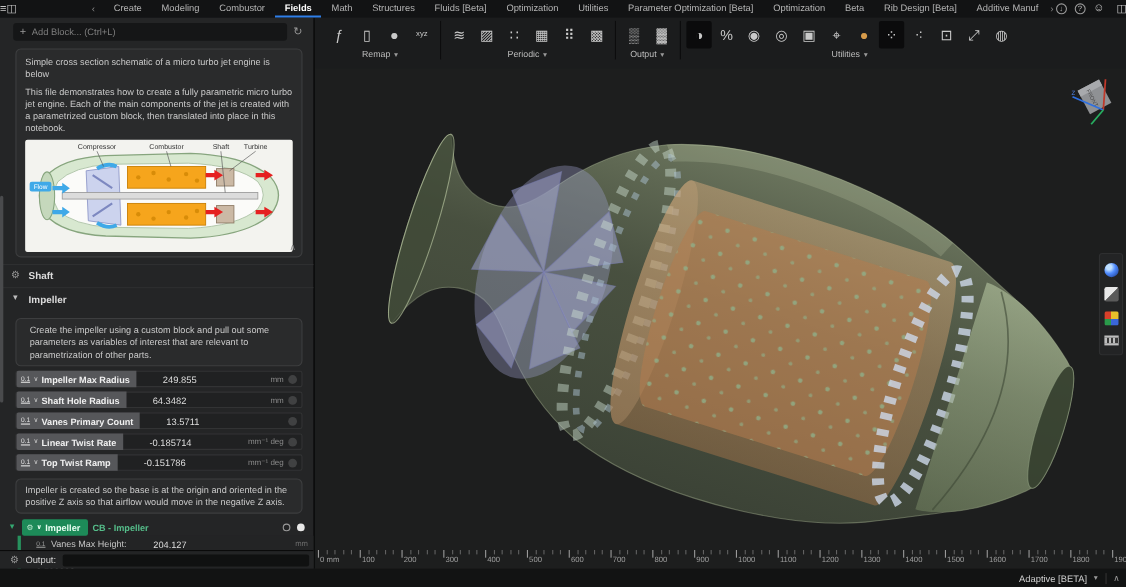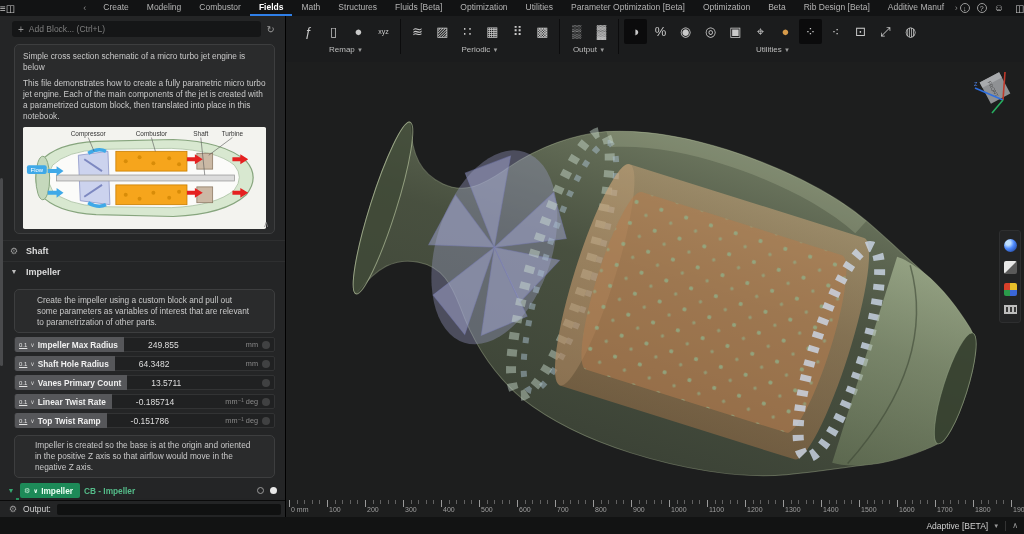--- a/index.html
+++ b/index.html
@@ -277,21 +277,21 @@
 
     <div class="secrow" style="margin-top:6px">
       <span class="sic">⚙</span>
       <span>Shaft</span>
     </div>
     <div class="secrow">
       <span class="tri">▼</span>
       <span>Impeller</span>
     </div>
 
-    <div class="card" style="padding:5px 22px">
+    <div class="card" style="padding:5px 12px">
       <p style="margin:0">Create the impeller using a custom block and pull out some parameters as variables of interest that are relevant to parametrization of other parts.</p>
     </div>
 
     <div class="prow">
       <div class="pchip">
           <span class="v01">0.1</span>
           <span class="car">∨</span>
           <span>Impeller Max Radius</span>
         </div>
       <div class="pval">249.855</div>
@@ -332,21 +332,21 @@
       <div class="pchip">
           <span class="v01">0.1</span>
           <span class="car">∨</span>
           <span>Top Twist Ramp</span>
         </div>
       <div class="pval">-0.151786</div>
       <div class="punit">mm⁻¹ deg</div>
       <div class="pinfo"></div>
     </div>
 
-    <div class="card" style="padding:4px 20px">
+    <div class="card" style="padding:4px 8px">
       <p style="margin:0">Impeller is created so the base is at the origin and oriented in the positive Z axis so that airflow would move in the negative Z axis.</p>
     </div>
 
     <div class="blockhead">
       <span class="tri">▼</span>
       <div class="gchip">
         <span class="gic">⚙</span>
         <span class="car" style="font-size:6px">∨</span>
         <span>Impeller</span>
       </div>

